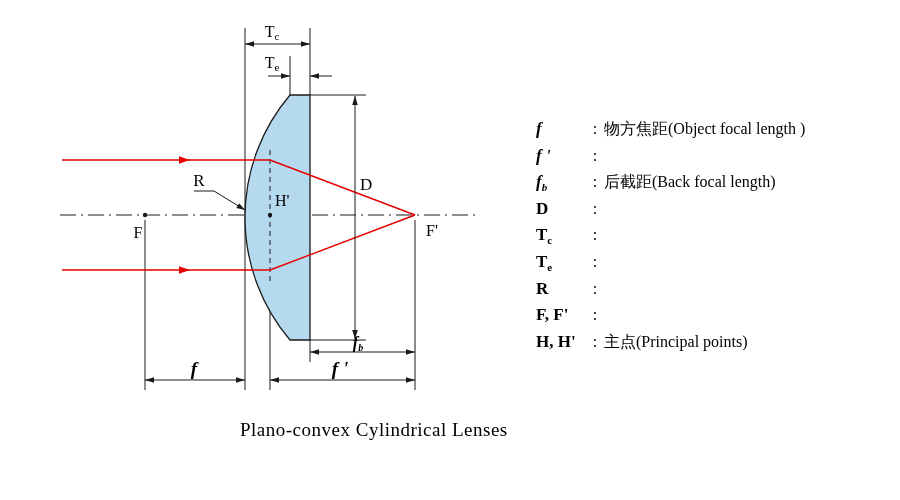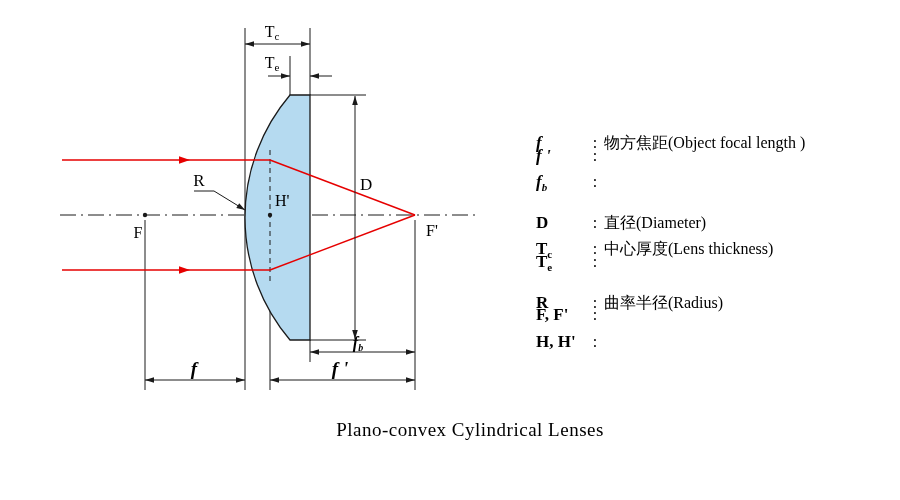--- a/index.html
+++ b/index.html
@@ -10,24 +10,24 @@
   svg{position:absolute;left:0;top:0;}
   svg text{font-family:"Liberation Serif","DejaVu Serif",serif;fill:#000;}
   .legend{
     position:absolute;left:536px;top:119px;
   }
   .legend-row{display:flex;align-items:baseline;height:26.6px;white-space:nowrap;}
   .sym{width:50px;font-weight:bold;font-size:17px;}
   .sym.it{font-style:italic;}
   .sub{font-size:11px;vertical-align:sub;font-weight:bold;}
   .colon{width:18px;font-size:16px;text-align:center;}
-  .desc{font-size:16px;margin-top:14px;}
+  .desc{font-size:16px;}
   .caption{
     position:absolute;left:240px;top:419px;width:460px;
-    text-align:center;font-size:19px;letter-spacing:0.5px;
+    font-size:19px;letter-spacing:0.5px;
   }
 </style>
 </head>
 <body>
 
 <div id="stage">
 
   <svg width="900" height="500" viewBox="0 0 900 500">
 
     <g stroke="#1a1a1a" stroke-width="1">
@@ -105,45 +105,44 @@
       <span class="colon">:</span>
       <span class="desc">物方焦距(Object focal length )</span>
     </div>
     <div class="legend-row">
       <span class="sym it"><span>f '</span><span class="sub"></span></span>
       <span class="colon">:</span>
     </div>
     <div class="legend-row">
       <span class="sym it"><span>f</span><span class="sub">b</span></span>
       <span class="colon">:</span>
+      <span class="desc">后截距(Back focal length)</span>
     </div>
     <div class="legend-row">
       <span class="sym"><span>D</span><span class="sub"></span></span>
       <span class="colon">:</span>
-      <span class="desc">直径(Diameter)</span>
     </div>
     <div class="legend-row">
       <span class="sym"><span>T</span><span class="sub">c</span></span>
       <span class="colon">:</span>
-      <span class="desc">中心厚度(Lens thickness)</span>
     </div>
     <div class="legend-row">
       <span class="sym"><span>T</span><span class="sub">e</span></span>
       <span class="colon">:</span>
     </div>
     <div class="legend-row">
       <span class="sym"><span>R</span><span class="sub"></span></span>
       <span class="colon">:</span>
-      <span class="desc">曲率半径(Radius)</span>
     </div>
     <div class="legend-row">
       <span class="sym"><span>F, F'</span><span class="sub"></span></span>
       <span class="colon">:</span>
     </div>
     <div class="legend-row">
       <span class="sym"><span>H, H'</span><span class="sub"></span></span>
       <span class="colon">:</span>
+      <span class="desc">主点(Principal points)</span>
     </div>
   </div>
 
   <div class="caption">Plano-convex Cylindrical  Lenses</div>
 
 </div>
 
 </body></html>

